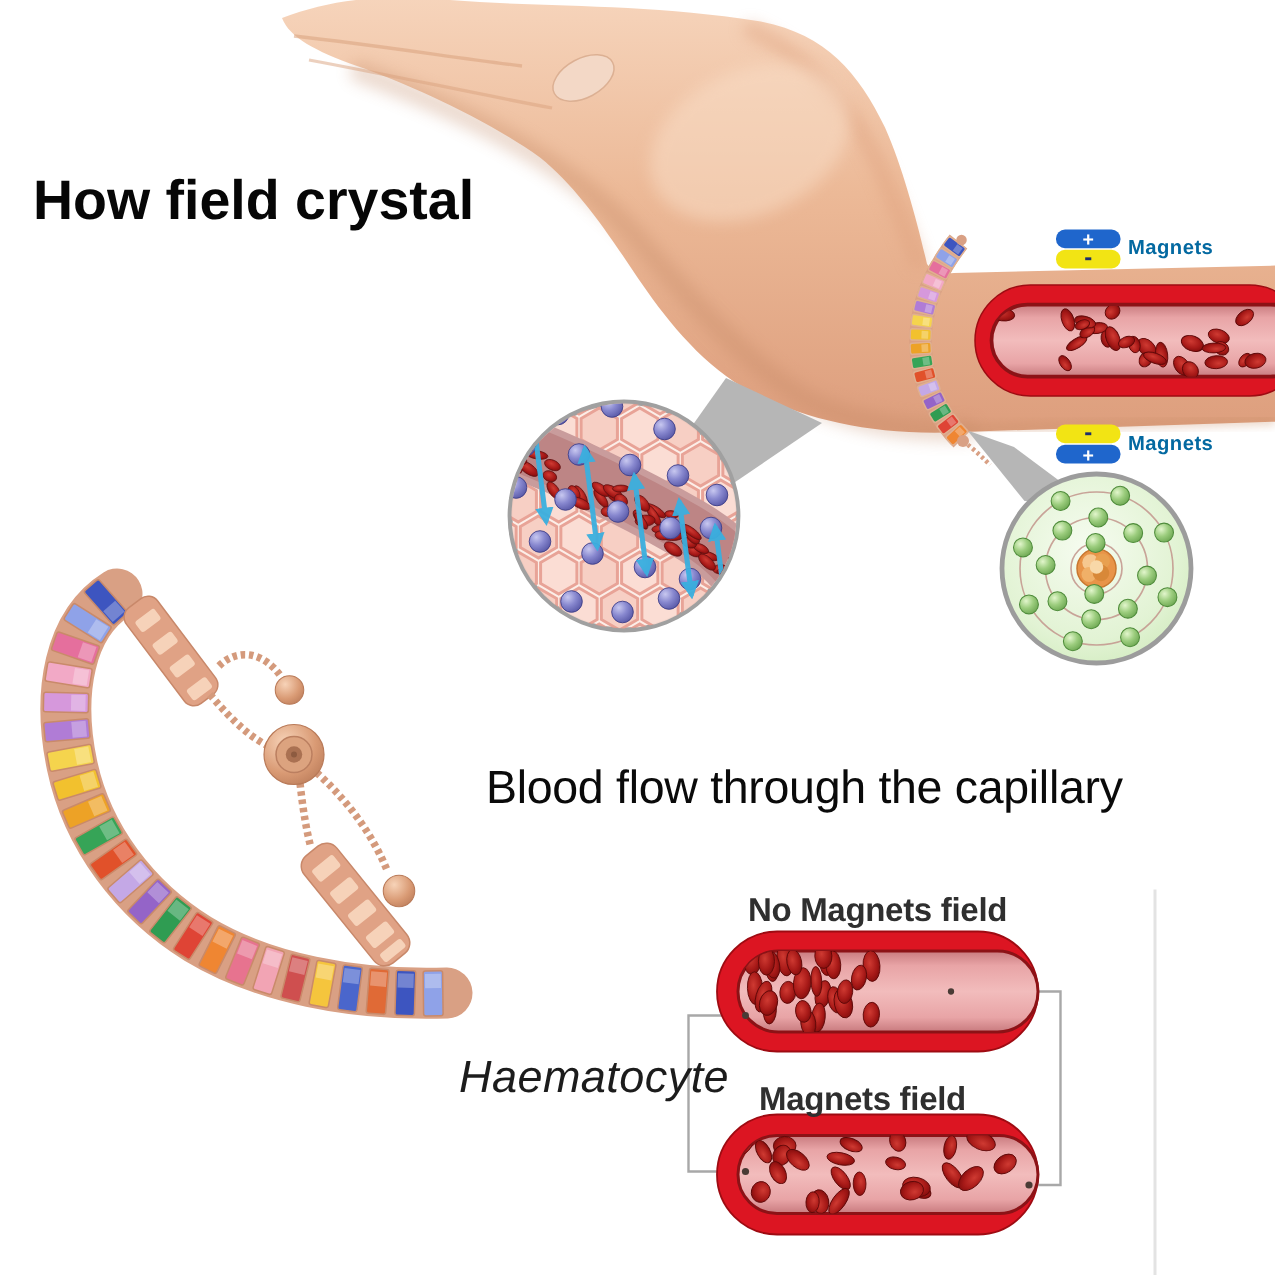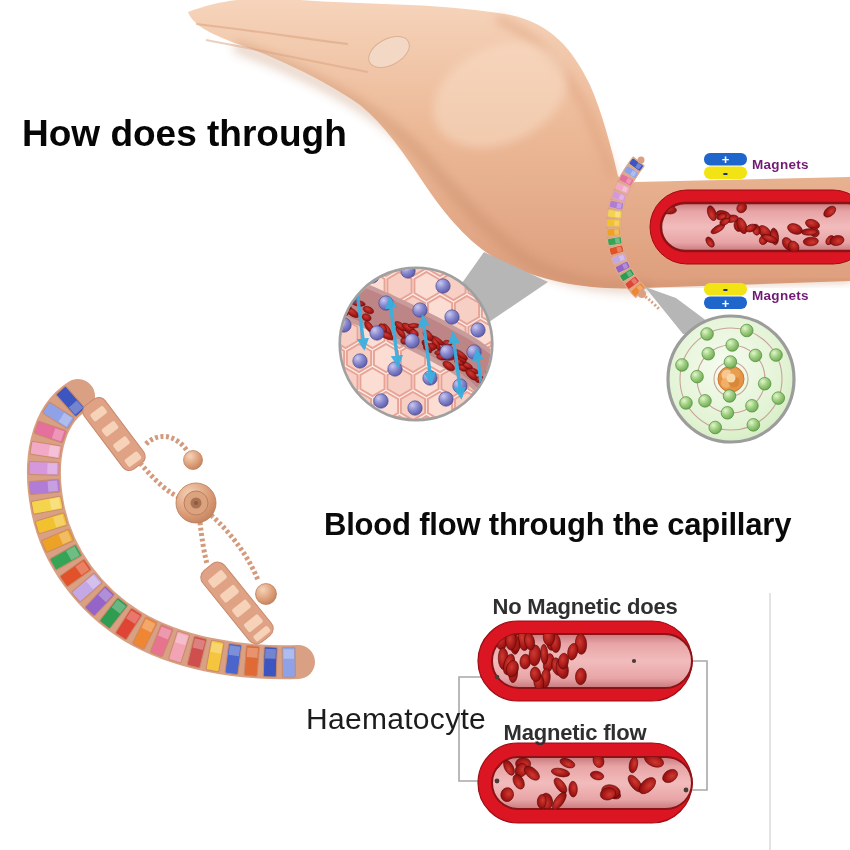--- a/index.html
+++ b/index.html
@@ -1,28 +1,28 @@
 <!DOCTYPE html>
 <html><head>
 <meta charset="utf-8">
 <style>
   html,body{margin:0;padding:0;background:#fff;}
   .stage{position:relative;width:850px;height:850px;background:#fff;overflow:hidden;
          font-family:"Liberation Sans",sans-serif;}
   .stage svg{position:absolute;left:0;top:0;}
   .txt{position:absolute;white-space:nowrap;}
   .h1{left:22px;top:103px;font-size:37px;line-height:61px;font-weight:700;color:#060606;}
-  .sub{left:324px;top:507px;font-size:31px;font-weight:700;color:#0a0a0a;letter-spacing:-0.2px;}
-  .magLbl{font-size:13.5px;font-weight:700;color:#701a75;letter-spacing:0.3px;}
+  .sub{left:324px;top:507px;font-size:31px;font-weight:400;color:#0a0a0a;letter-spacing:-0.2px;}
+  .magLbl{font-size:13.5px;font-weight:700;color:#0369a1;letter-spacing:0.3px;}
   .magLbl.top{left:752px;top:157px;}
   .magLbl.bot{left:752px;top:288px;}
   .vesselLbl{font-weight:700;color:#2f2f2f;text-align:center;letter-spacing:-0.2px;}
   .noMag{left:455px;top:594px;width:260px;font-size:22px;}
   .magF{left:455px;top:720px;width:240px;font-size:22px;}
-  .sideLbl{font-size:30px;font-weight:400;color:#1c1c1c;letter-spacing:0.3px;}
+  .sideLbl{font-size:30px;font-weight:400;color:#1c1c1c;letter-spacing:0.3px;font-style:italic;}
   .haem{left:306px;top:702px;}
   .capil{left:672px;top:702px;}
 </style>
 </head>
 <body>
 
 <div class="stage">
 
 <svg id="scene" width="850" height="850" viewBox="0 0 850 850">
   <defs>
@@ -536,22 +536,22 @@
           </g>
     </g>
     <circle cx="497" cy="677" r="2.3" fill="#4a3b35"></circle>
     <circle cx="497" cy="781" r="2.4" fill="#4a3b35"></circle>
     <circle cx="634" cy="661" r="2.1" fill="#4a3b35"></circle>
     <circle cx="686" cy="790" r="2.4" fill="#4a3b35"></circle>
   </g>
 </svg>
 
 <div class="txt h1">
-  <div>How does through</div>
+  <div>How field crystal</div>
 </div>
 <div class="txt sub">Blood flow through the capillary</div>
 <div class="txt magLbl top">Magnets</div>
 <div class="txt magLbl bot">Magnets</div>
-<div class="txt vesselLbl noMag">No Magnetic does</div>
-<div class="txt vesselLbl magF">Magnetic flow</div>
+<div class="txt vesselLbl noMag">No Magnets field</div>
+<div class="txt vesselLbl magF">Magnets field</div>
 <div class="txt sideLbl haem">Haematocyte</div>
 
 </div>
 
 </body></html>

